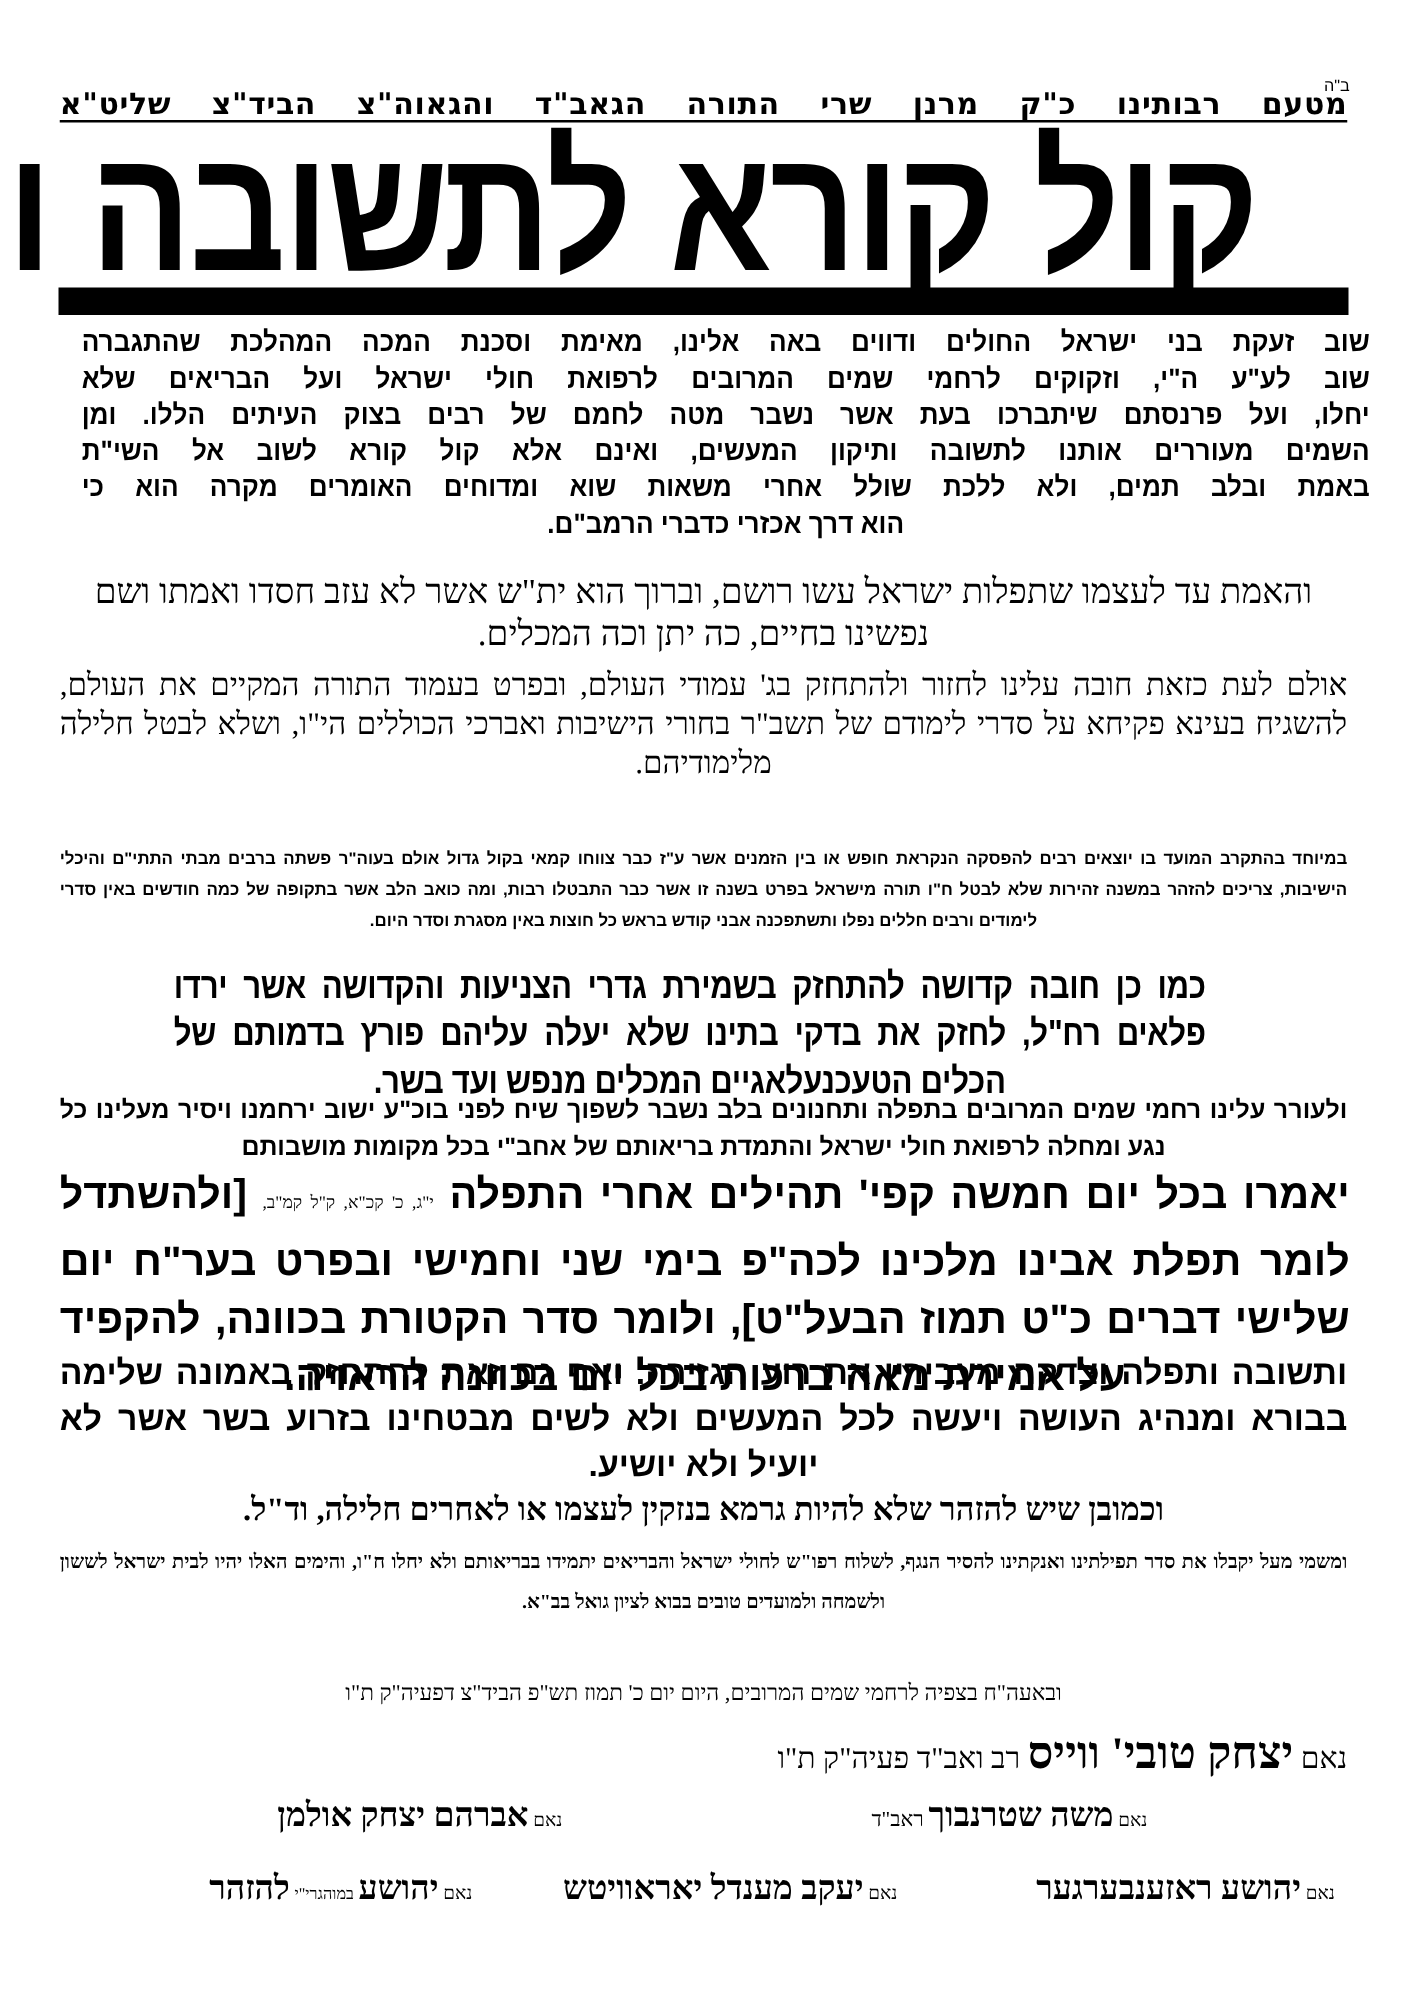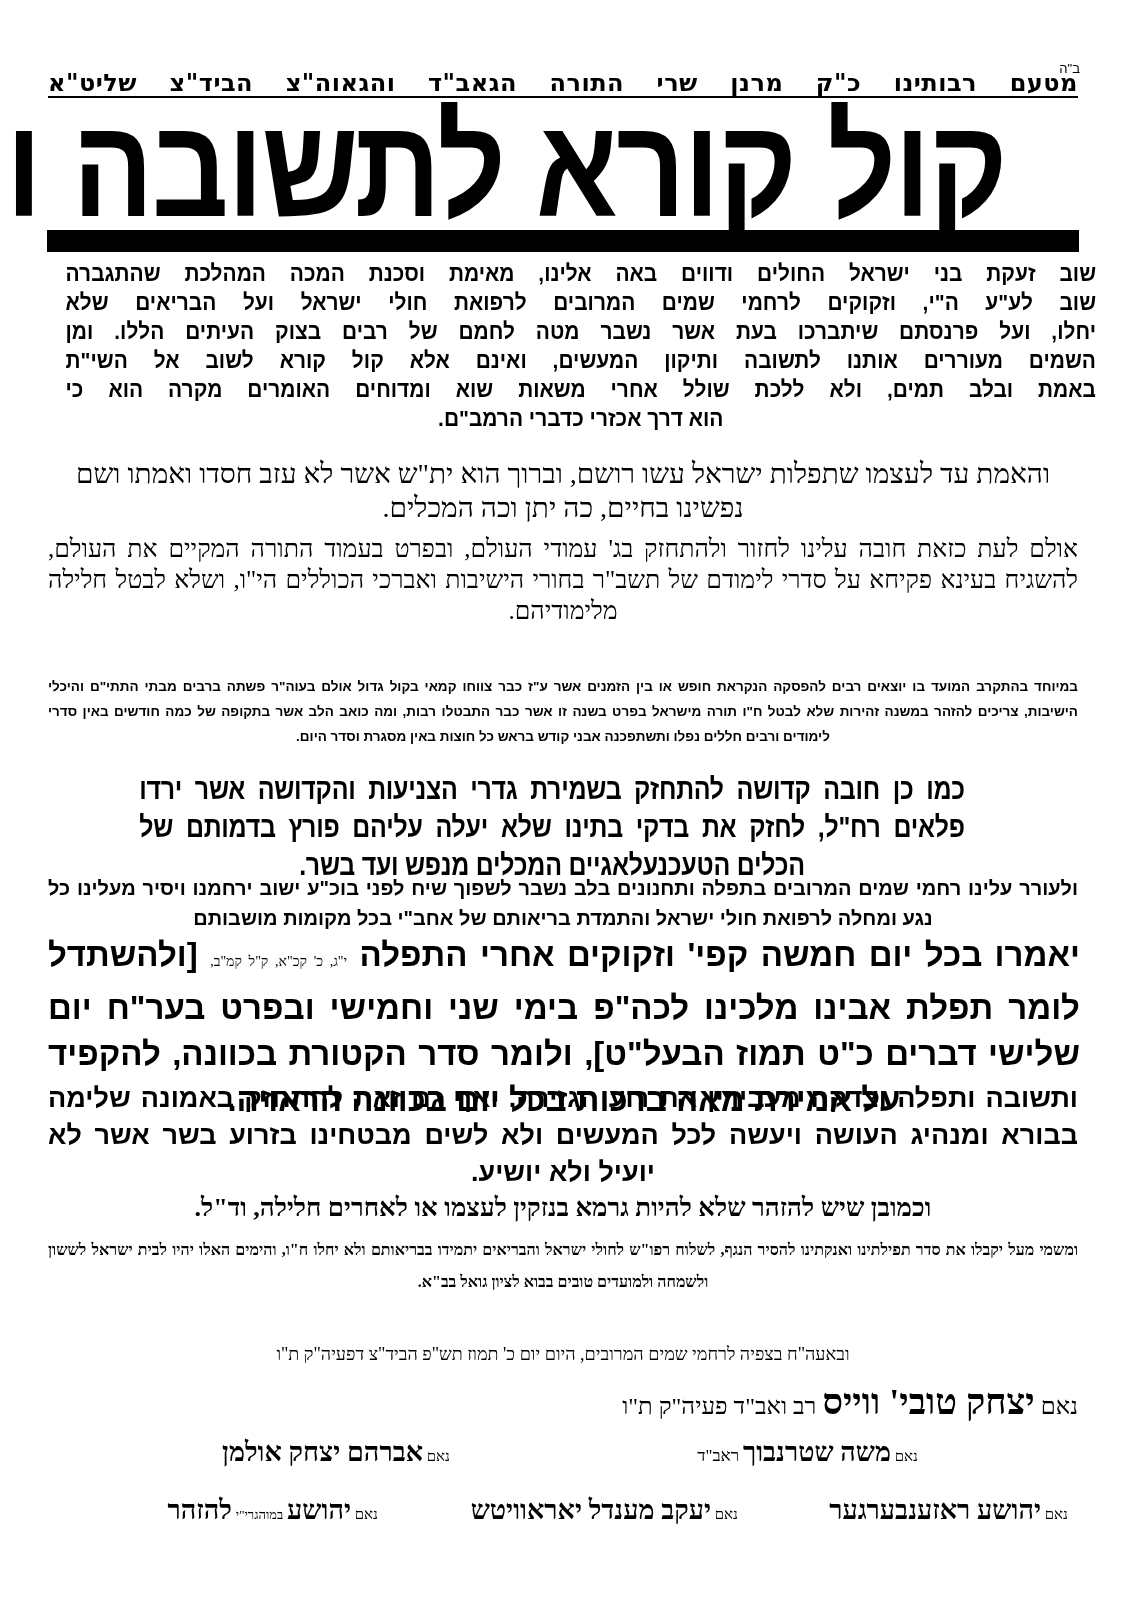--- a/index.html
+++ b/index.html
@@ -259,21 +259,21 @@
 <div class="block b5">
   <p>כמו כן חובה קדושה להתחזק בשמירת גדרי הצניעות והקדושה אשר ירדו פלאים רח"ל, לחזק את בדקי בתינו שלא יעלה עליהם פורץ בדמותם של הכלים הטעכנעלאגיים המכלים מנפש ועד בשר.</p>
 </div>
 
 <div class="block b6">
   <p>ולעורר עלינו רחמי שמים המרובים בתפלה ותחנונים בלב נשבר לשפוך שיח לפני בוכ"ע ישוב ירחמנו ויסיר מעלינו כל נגע ומחלה לרפואת חולי ישראל והתמדת בריאותם של אחב"י בכל מקומות מושבותם</p>
 </div>
 
 <div class="block b7">
   <p>
-    <span>יאמרו בכל יום חמשה קפי' וזקוקים אחרי התפלה</span>
+    <span>יאמרו בכל יום חמשה קפי' תהילים אחרי התפלה</span>
     <span class="small">י"ג, כ' קכ"א, ק"ל קמ"ב,</span>
     <span>[ולהשתדל לומר תפלת אבינו מלכינו לכה"פ בימי שני וחמישי ובפרט בער"ח יום שלישי דברים כ"ט תמוז הבעל"ט], ולומר סדר הקטורת בכוונה, להקפיד על אמירת מאה ברכות בכל יום בכוונה הראויה.</span>
   </p>
 </div>
 
 <div class="block b8">
   <p>ותשובה ותפלה וצדקה מעבירין את רוע הגזירה. ואף גם זאת להתחזק באמונה שלימה בבורא ומנהיג העושה ויעשה לכל המעשים ולא לשים מבטחינו בזרוע בשר אשר לא יועיל ולא יושיע.</p>
 </div>
 
 <div class="block b9">
@@ -304,21 +304,21 @@
     <span>נאם</span>
     <span class="nm">אברהם יצחק אולמן</span>
   </span>
 </div>
 
 <div class="sig-row r3">
   <span class="sig" style="right:10px;text-align:center;">
     <span>נאם</span>
     <span class="nm">יהושע ראזענבערגער</span>
   </span>
-  <span class="sig" style="right:340px;">
+  <span class="sig" style="right:360px;">
     <span>נאם</span>
     <span class="nm">יעקב מענדל יאראוויטש</span>
   </span>
   <span class="sig" style="right:700px;">
     <span>נאם</span>
     <span class="nm">יהושע</span>
     <span class="tiny">במוהגרי"י</span>
     <span class="nm">להזהר</span>
   </span>
 </div>

